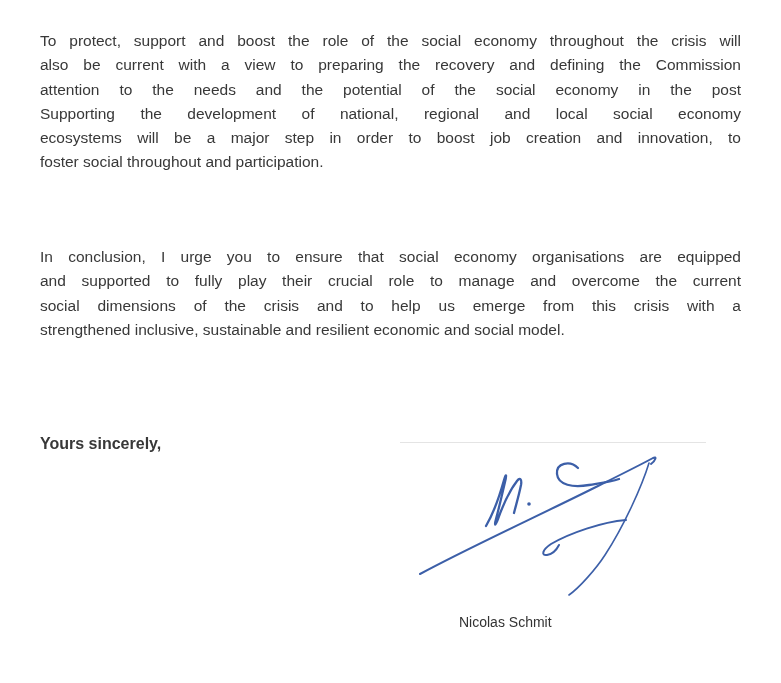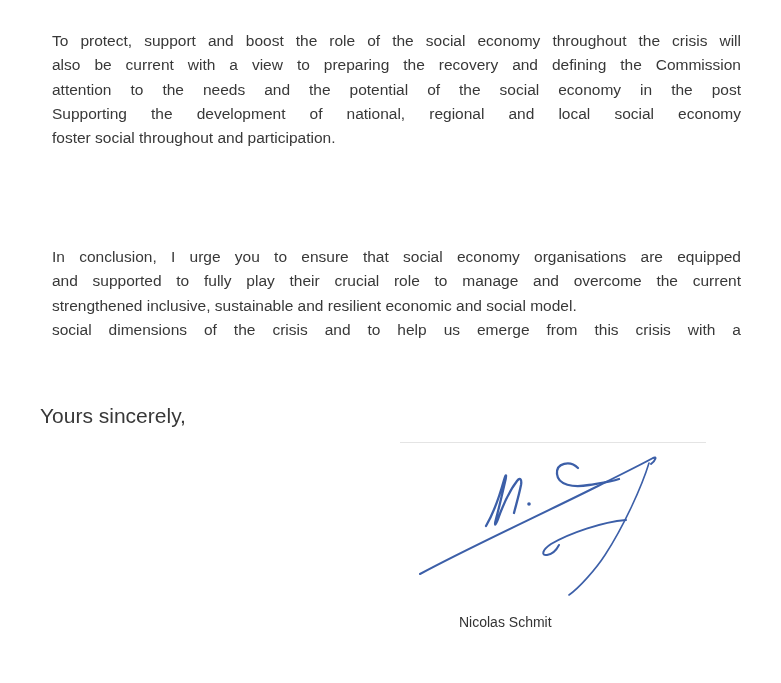--- a/index.html
+++ b/index.html
@@ -16,31 +16,31 @@
     position: absolute;
     left: 40px;
     width: 701px;
     font-size: 15.5px;
     line-height: 24.3px;
   }
   .line {
     text-align: justify;
     text-align-last: justify;
     white-space: normal;
-    margin-left: 12px;
   }
   .line.last { text-align-last: left; }
   .para-1 { top: 29px; }
   .para-2 { top: 245px; }
   .closing {
     position: absolute;
     left: 40px;
-    top: 404px;
-    font-size: 21px;
+    top: 432px;
+    font-size: 16px;
     line-height: 24.3px;
+    font-weight: bold;
   }
   .signature-block {
     position: absolute;
     left: 398px;
     top: 440px;
     width: 312px;
     height: 162px;
   }
   .sig-edge {
     position: absolute;
@@ -75,28 +75,29 @@
 </head>
 <body>
 
 <div class="page">
 
   <div class="text-block para-1">
     <div class="line">To protect, support and boost the role of the social economy throughout the crisis will</div>
     <div class="line">also be current with a view to preparing the recovery and defining the Commission</div>
     <div class="line">attention to the needs and the potential of the social economy in the post</div>
     <div class="line">Supporting the development of national, regional and local social economy</div>
+    <div class="line">ecosystems will be a major step in order to boost job creation and innovation, to</div>
     <div class="line last">foster social throughout and participation.</div>
   </div>
 
   <div class="text-block para-2">
     <div class="line">In conclusion, I urge you to ensure that social economy organisations are equipped</div>
     <div class="line">and supported to fully play their crucial role to manage and overcome the current</div>
+    <div class="line">social dimensions of the crisis and to help us emerge from this crisis with a</div>
     <div class="line last">strengthened inclusive, sustainable and resilient economic and social model.</div>
-    <div class="line">social dimensions of the crisis and to help us emerge from this crisis with a</div>
   </div>
 
   <div class="closing">Yours sincerely,</div>
 
   <div class="signature-block">
     <div class="sig-edge"></div>
     <svg viewBox="0 0 300 160" xmlns="http://www.w3.org/2000/svg">
 
       <path class="sig-stroke" stroke-width="2" d="M 22,132 C 70,106 140,74 200,44 C 226,31 246,21 255,16 C 259,14 258,18 253,22"></path>
 

